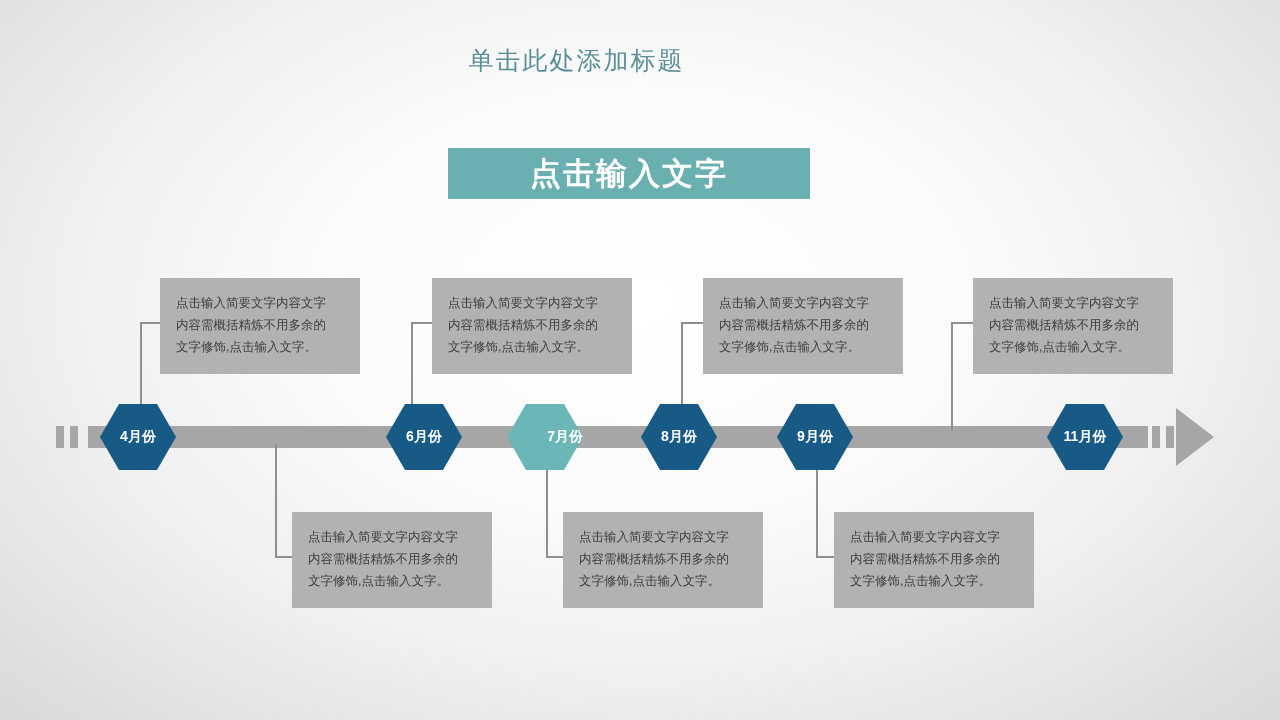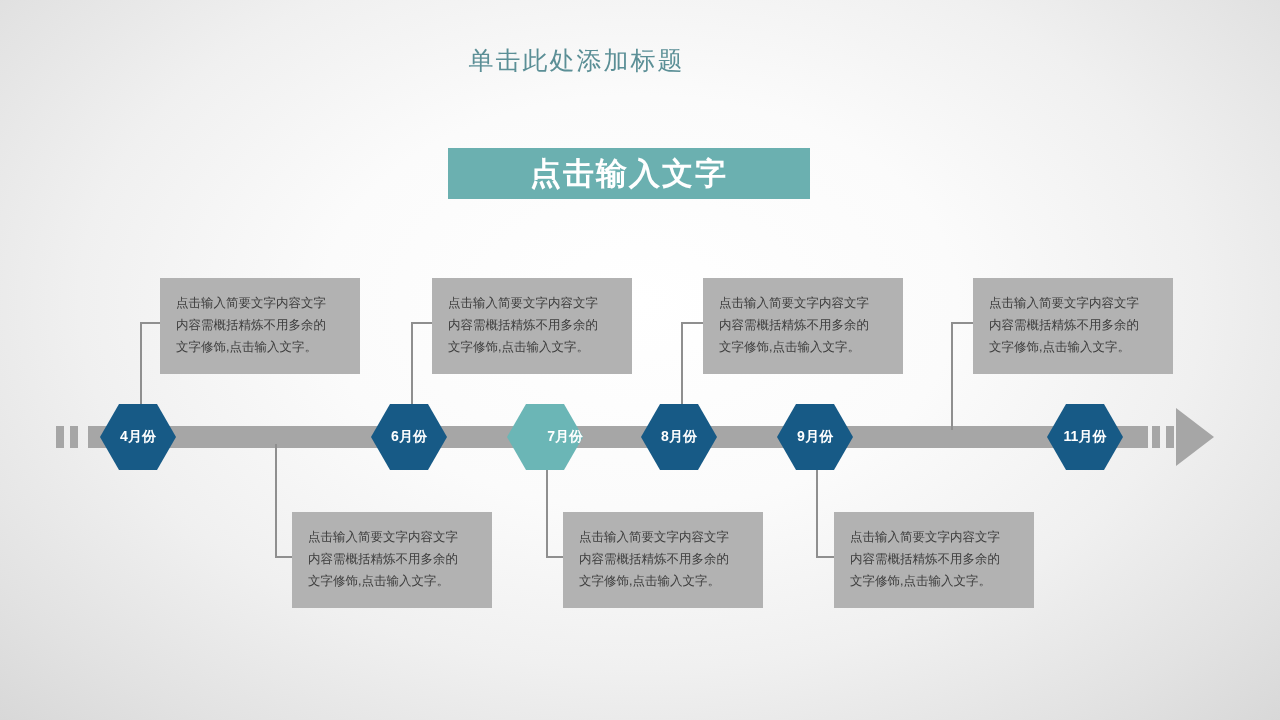--- a/index.html
+++ b/index.html
@@ -98,21 +98,21 @@
 
   <div class="conn" style="left:546px;top:444px;width:1.5px;height:113px;"></div>
   <div class="conn" style="left:546px;top:556px;width:30px;height:1.5px;"></div>
 
   <div class="conn" style="left:816px;top:444px;width:1.5px;height:113px;"></div>
   <div class="conn" style="left:816px;top:556px;width:30px;height:1.5px;"></div>
 
   <div class="hex dark" style="left:100px;top:404px;">
     <span>4月份</span>
   </div>
-  <div class="hex dark" style="left:371px;top:404px;">
+  <div class="hex dark" style="left:386px;top:404px;">
     <span>6月份</span>
   </div>
   <div class="hex teal" style="left:507px;top:404px;justify-content:flex-end;">
     <span>7月份</span>
   </div>
   <div class="hex dark" style="left:641px;top:404px;">
     <span>8月份</span>
   </div>
   <div class="hex dark" style="left:777px;top:404px;font-family:Liberation Mono, monospace;">
     <span>9月份</span>

